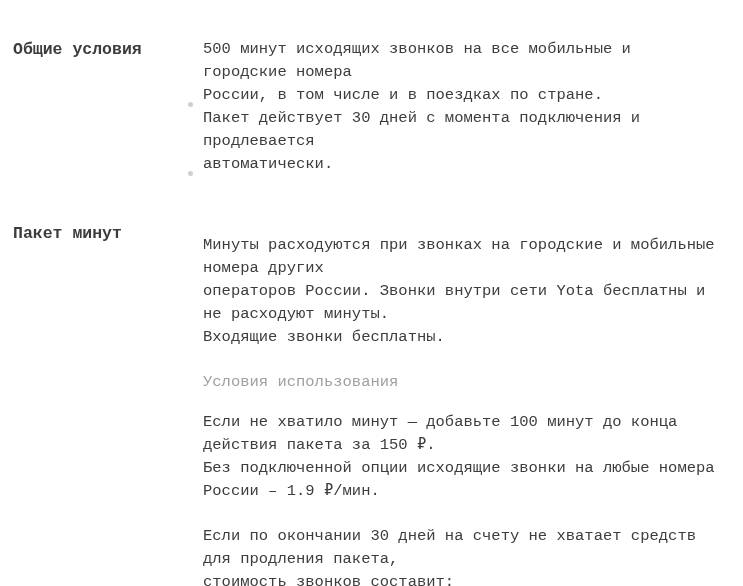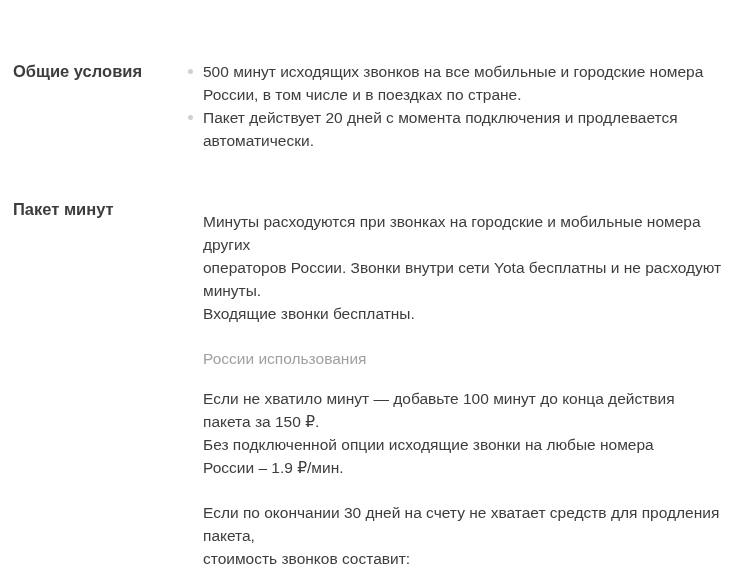--- a/index.html
+++ b/index.html
@@ -5,23 +5,24 @@
   html, body {
     margin: 0;
     padding: 0;
     background: #ffffff;
     font-family: "Liberation Sans", "DejaVu Sans", sans-serif;
   }
   .doc {
     width: 743px;
     height: 586px;
     box-sizing: border-box;
-    padding-top: 60px;
+    padding-top: 38px;
     background: var(--background, #ffffff);
     overflow: hidden;
+    font-family: Liberation Mono, monospace;
   }
   .row {
     display: flex;
     align-items: flex-start;
   }
   .row-general { margin-bottom: 46px; }
   .col-title {
     flex: 0 0 188px;
     box-sizing: border-box;
     padding-left: 13px;
@@ -37,21 +38,21 @@
     line-height: 23px;
     color: var(--text, #3d3d3d);
   }
   ul.bullets {
     list-style: none;
     margin: 0;
     padding: 0;
   }
   ul.bullets li {
     display: flex;
-    align-items: flex-start;
+    align-items: flex-end;
   }
   .dot {
     flex: 0 0 5px;
     width: 5px;
     height: 5px;
     border-radius: 50%;
     background: var(--bullet, #cfcfcf);
     margin-top: 9px;
     margin-right: 10px;
   }
@@ -78,34 +79,34 @@
     <h2 class="col-title">Общие условия</h2>
     <div class="col-content">
       <ul class="bullets">
         <li>
           <span class="dot"></span>
           <span class="text">500 минут исходящих звонков на все мобильные и городские номера
 России, в том числе и в поездках по стране.</span>
         </li>
         <li>
           <span class="dot"></span>
-          <span class="text">Пакет действует 20 дней с момента подключения и продлевается
+          <span class="text">Пакет действует 30 дней с момента подключения и продлевается
 автоматически.</span>
         </li>
       </ul>
     </div>
   </section>
 
   <section class="row">
     <h2 class="col-title">Пакет минут</h2>
     <div class="col-content">
       <p class="para">Минуты расходуются при звонках на городские и мобильные номера других
 операторов России. Звонки внутри сети Yota бесплатны и не расходуют минуты.
 Входящие звонки бесплатны.</p>
-      <p class="label">России использования</p>
+      <p class="label">Условия использования</p>
       <p class="para">Если не хватило минут — добавьте 100 минут до конца действия пакета за 150 ₽.
 Без подключенной опции исходящие звонки на любые номера
 России – 1.9 ₽/мин.</p>
       <p class="para para-last">Если по окончании 30 дней на счету не хватает средств для продления пакета,
 стоимость звонков составит:</p>
 
     </div>
   </section>
 
 </div>

